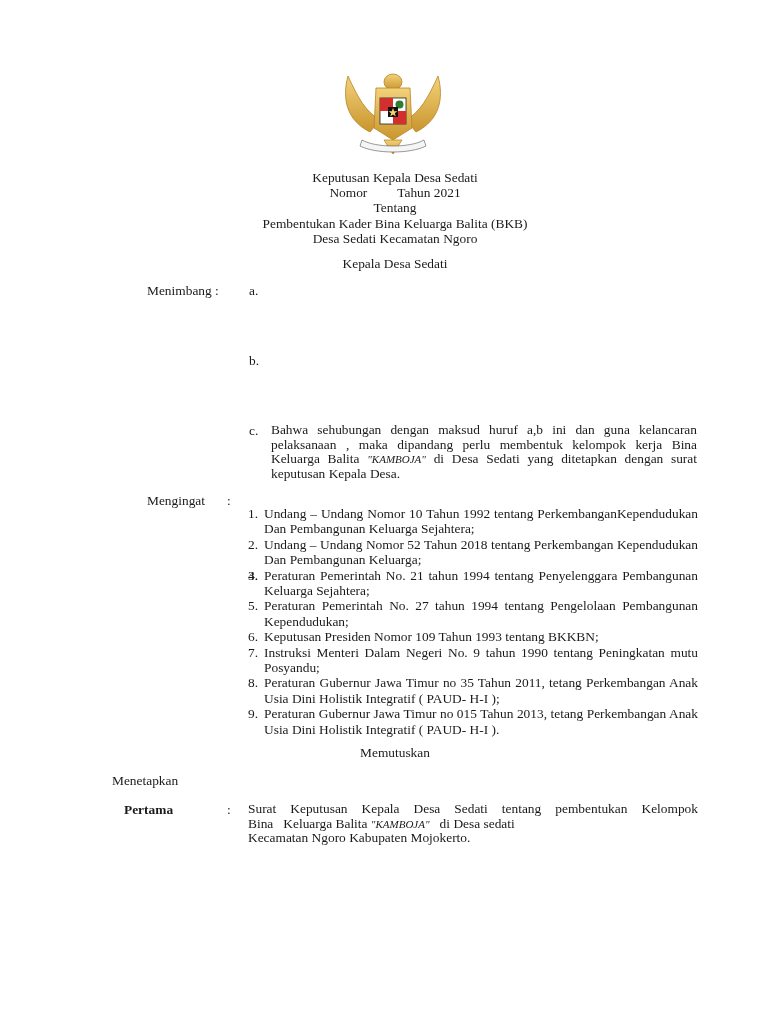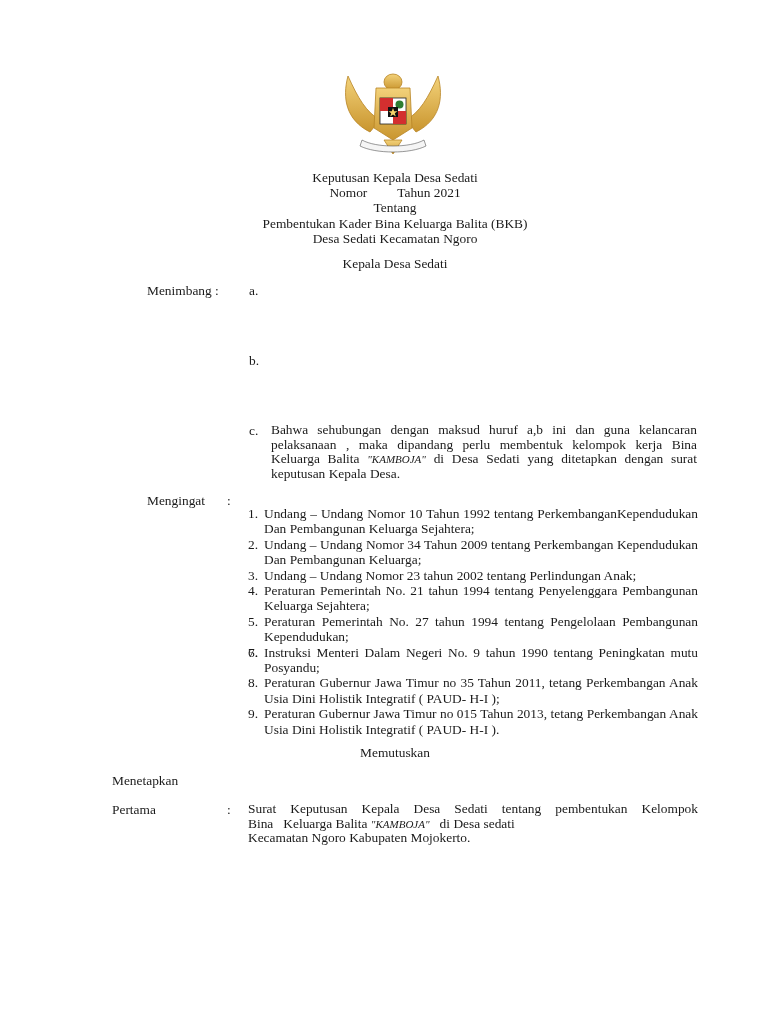--- a/index.html
+++ b/index.html
@@ -64,35 +64,35 @@
   <div class="marker" style="left:249px; top:353px;">b.</div>
 
   <div class="marker" style="left:249px; top:423px;">c.</div>
   <div class="para" style="left:271px; top:423px; width:426px;"><span>Bahwa sehubungan dengan maksud huruf a,b ini dan guna kelancaran pelaksanaan , maka dipandang perlu membentuk kelompok kerja Bina Keluarga Balita </span><span class="ital">"KAMBOJA"</span><span> di Desa Sedati yang ditetapkan dengan surat keputusan Kepala Desa.</span></div>
 
   <div class="label" style="left:147px; top:493px;">Mengingat</div>
   <div class="label" style="left:227px; top:493px;">:</div>
 
   <div class="list">
     <div class="li"><span class="num">1.</span><span>Undang – Undang Nomor 10 Tahun 1992 tentang PerkembanganKependudukan Dan Pembangunan Keluarga Sejahtera;</span></div>
-    <div class="li"><span class="num">2.</span><span>Undang – Undang Nomor 34 Tahun 2009 tentang Perkembangan Kependudukan Dan Pembangunan Keluarga;</span></div>
-    <div class="li"><span class="num">3.</span><span>Undang – Undang Nomor 23 tahun 2002 tentang Perlindungan Anak;</span></div>
+    <div class="li"><span class="num">2.</span><span>Undang – Undang Nomor 52 Tahun 2018 tentang Perkembangan Kependudukan Dan Pembangunan Keluarga;</span></div>
+    <div class="li"><span class="num">3.</span></div>
     <div class="li"><span class="num">4.</span><span>Peraturan Pemerintah No. 21 tahun  1994 tentang Penyelenggara Pembangunan Keluarga Sejahtera;</span></div>
     <div class="li"><span class="num">5.</span><span>Peraturan Pemerintah No. 27 tahun 1994 tentang Pengelolaan Pembangunan Kependudukan;</span></div>
-    <div class="li"><span class="num">6.</span></div>
+    <div class="li"><span class="num">6.</span><span>Keputusan Presiden Nomor 109 Tahun 1993 tentang BKKBN;</span></div>
     <div class="li"><span class="num">7.</span><span>Instruksi Menteri Dalam Negeri No. 9 tahun 1990 tentang Peningkatan mutu Posyandu;</span></div>
     <div class="li"><span class="num">8.</span><span>Peraturan Gubernur Jawa Timur no 35 Tahun 2011, tetang Perkembangan Anak Usia Dini Holistik Integratif ( PAUD- H-I );</span></div>
     <div class="li"><span class="num">9.</span><span>Peraturan Gubernur Jawa Timur no 015 Tahun 2013, tetang Perkembangan Anak Usia Dini Holistik Integratif ( PAUD- H-I ).</span></div>
   </div>
 
   <div class="center" style="top:745px;">Memutuskan</div>
 
   <div class="label" style="left:112px; top:773px;text-align:right;">Menetapkan</div>
 
-  <div class="label" style="left:112px; top:802px;">Pertama</div>
+  <div class="label" style="left:124px; top:802px;font-weight:bold;">Pertama</div>
   <div class="label" style="left:227px; top:802px;">:</div>
   <div style="position:absolute; left:248px; top:802px; width:450px; line-height:14.6px;">
     <div style="text-align:justify; text-align-last:justify;">Surat Keputusan Kepala Desa Sedati tentang pembentukan Kelompok</div>
     <div style="white-space:pre;"><span>Bina   Keluarga Balita </span><span class="ital">"KAMBOJA"</span><span>   di Desa sedati</span></div>
     <div>Kecamatan Ngoro Kabupaten Mojokerto.</div>
   </div>
 
 </div>
 
 </body></html>

